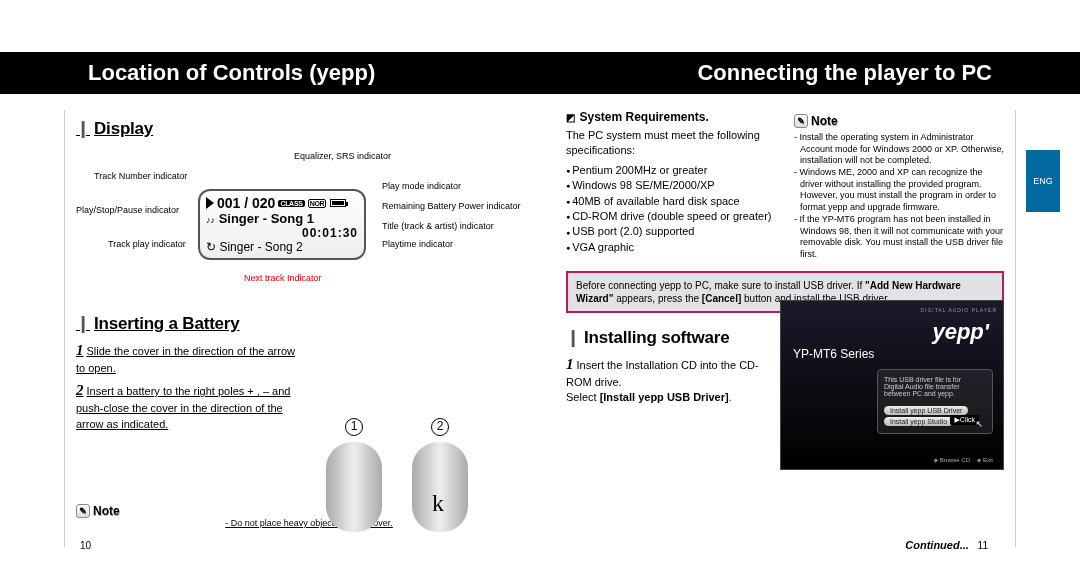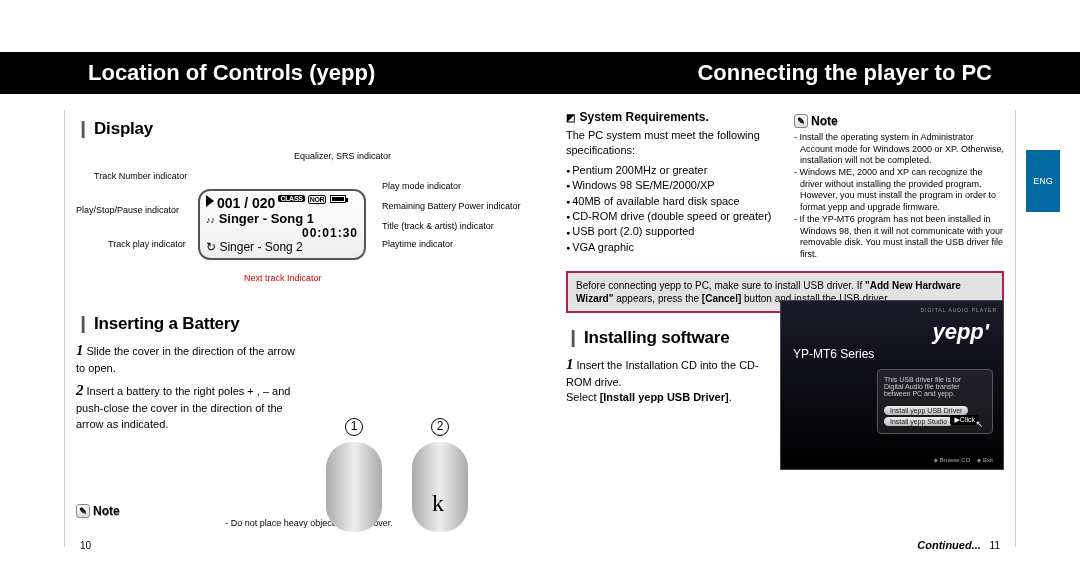--- a/index.html
+++ b/index.html
@@ -6,29 +6,29 @@
   html, body { width: 1080px; height: 587px; font-family: Arial, Helvetica, sans-serif; background: #fff; }
   .page { width: 1080px; height: 587px; position: relative; overflow: hidden; background: #fff; }
   .blackband { position: absolute; top: 52px; left: 0; right: 0; height: 42px; background: #000; }
   .title-left, .title-right { color: #fff; font-size: 22px; font-weight: bold; line-height: 42px; position: absolute; }
   .title-left { left: 88px; }
   .title-right { right: 88px; }
   .vbar { position: absolute; background: #fff; width: 4px; top: 56px; height: 34px; }
   .vbar.l { left: 78px; }
   .vbar.r { right: 78px; }
   .content { position: absolute; top: 110px; left: 76px; right: 76px; bottom: 30px; display: flex; }
-  .col-left { width: 460px; flex-shrink: 0; padding-right: 10px; }
+  .col-left { width: 460px; flex-shrink: 0; padding-right: 10px; text-decoration: underline; }
   .col-right { flex: 1; padding-left: 30px; }
   .sechead { font-weight: bold; font-size: 17px; margin: 8px 0 6px 0; letter-spacing: -0.2px; }
   .sechead .bar { color: #555; margin-right: 4px; font-weight: normal; }
   .tiny { font-size: 9px; line-height: 1.3; }
   .small { font-size: 11px; line-height: 1.4; }
   .display-area { position: relative; height: 160px; }
   .lcd { position: absolute; left: 122px; top: 44px; width: 168px; border: 2px solid #555; border-radius: 12px; background: linear-gradient(#fff,#eee); padding: 4px 6px 4px 6px; font-weight: bold; }
-  .lcd-row1 { font-size: 14px; display: flex; align-items: flex-start; gap: 3px; }
+  .lcd-row1 { font-size: 14px; display: flex; align-items: center; gap: 3px; }
   .lcd-row2 { font-size: 13px; }
   .lcd-row3 { text-align: right; font-size: 12px; letter-spacing: 1px; }
   .lcd-row4 { font-size: 12px; font-weight: normal; }
   .lcd-badge { font-size: 7px; background: #000; color: #fff; padding: 0 2px; border-radius: 2px; font-weight: bold; letter-spacing: -0.3px; }
   .lcd-badge.light { background: #fff; color: #000; border: 1px solid #000; padding: 0 1px; }
   .batt { display:inline-block; border:1px solid #000; width:16px; height:8px; position:relative; margin-left:1px; vertical-align: middle; }
   .batt::after{content:"";position:absolute;right:-3px;top:2px;width:2px;height:4px;background:#000;}
   .batt-fill{position:absolute;left:1px;top:1px;bottom:1px;width:12px;background:#000;}
   .callout { position: absolute; font-size: 9px; color: #000; }
   .redtxt { color: #d00; font-size: 9px; }
@@ -51,21 +51,21 @@
   .graybox { background: #e2e2e2; border: 2px solid #be185d; padding: 6px 8px; font-size: 10px; line-height: 1.3; margin-top: 10px; }
   .screenshot { position: absolute; right: 0; top: 190px; width: 224px; height: 170px; background: linear-gradient(#1a1a2a,#000); border: 1px solid #444; color: #ddd; font-size: 8px; padding: 6px; }
   .screenshot .logo { font-size: 22px; font-weight: bold; font-style: italic; text-align: right; margin: 6px 8px 2px 0; color: #fff; }
   .screenshot .model { font-size: 12px; color: #fff; text-align: left; margin-left: 6px; }
   .inner-box { background: rgba(255,255,255,0.08); border: 1px solid #555; border-radius: 4px; margin: 8px 4px 4px 90px; padding: 6px; font-size: 7px; color: #ccc; }
   .btn { display: inline-block; background: linear-gradient(#eee,#bbb); color:#222; border-radius: 8px; padding: 1px 6px; font-size: 7px; margin: 1px 0; }
   .click-call { position:absolute; right:24px; bottom:44px; background:#000; color:#fff; font-size:7px; padding:1px 4px; border-radius:2px; }
   .click-ptr { position:absolute; right:20px; bottom:40px; font-size:9px; color:#fff; }
   .foot-l, .foot-r { position: absolute; bottom: 36px; font-size: 10px; }
   .foot-l { left: 80px; }
-  .foot-r { right: 80px; }
+  .foot-r { right: 92px; }
   .cont { font-style: italic; font-weight: bold; font-size: 11px; margin-right: 6px; }
   .eng-tab { position: absolute; right: 20px; top: 150px; background: #0369a1; color: #fff; font-size: 9px; padding: 26px 3px 26px 3px; writing-mode: horizontal-tb; text-align:center; width: 34px; letter-spacing:0; }
   .leftbars { position:absolute; left:64px; top:110px; bottom:40px; border-left:1px solid #ccc; }
   .rightbars { position:absolute; right:64px; top:110px; bottom:40px; border-right:1px solid #ccc; }
   .k-glyph { position:absolute; left:356px; top:380px; font-family: Georgia, serif; font-size:24px; }
   .tri-right { display:inline-block; width:0; height:0; border-top:6px solid transparent; border-bottom:6px solid transparent; border-left:8px solid #000; vertical-align:middle; }
   .notes-icon { font-size:9px; }
   .half-right { display:flex; gap:18px; }
   .half-right > div { flex:1; }
 </style>

